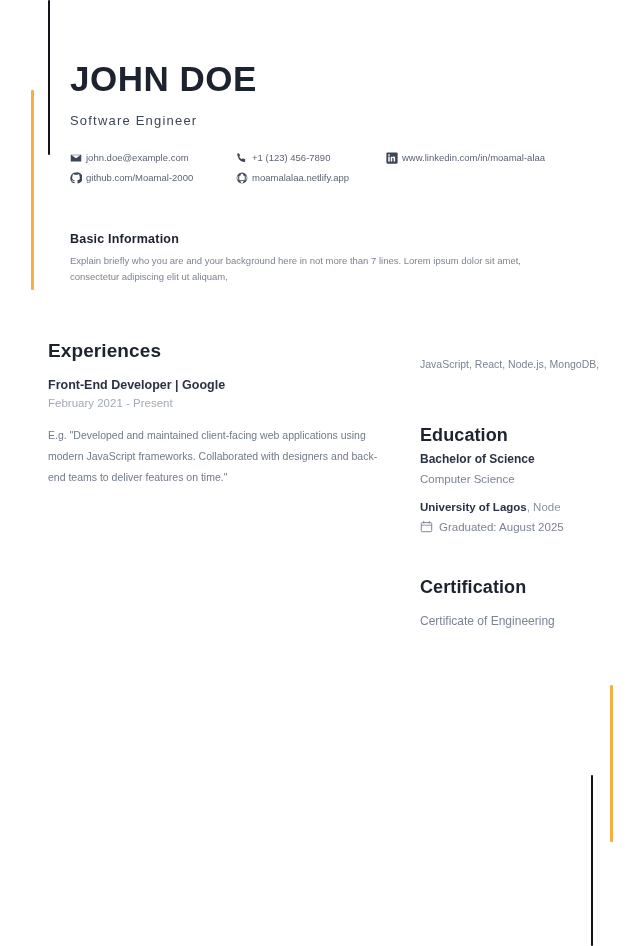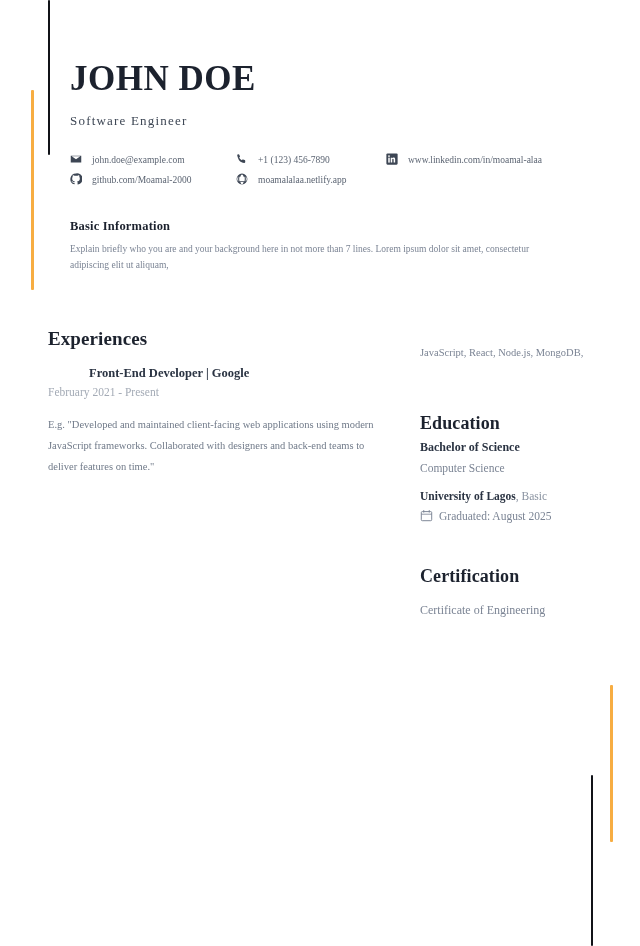--- a/index.html
+++ b/index.html
@@ -33,21 +33,21 @@
   .accent-orange-right {
     left: 610px; top: 685px; width: 3px; height: 157px;
     background: #f7ad42;
   }
   .accent-dark-right {
     left: 591px; top: 775px; width: 2px; height: 171px;
     background: #111318;
   }
 
   
-  .page { position: relative; width: 640px; height: 776px; font-family: Liberation Serif, serif; }
+  .page { position: relative; width: 640px; height: 776px; }
 
   .header { padding: 60px 40px 0 70px; }
 
   .name {
     font-size: 35px;
     font-weight: bold;
     letter-spacing: 0.5px;
     color: #1c222e;
     line-height: 1.1;
   }
@@ -64,41 +64,41 @@
   .contact {
     margin-top: 24px;
     display: grid;
     grid-template-columns: 166px 150px auto;
     row-gap: 8px;
     column-gap: 0px;
   }
 
   .contact-item {
     display: flex;
-    align-items: flex-end;
-    gap: 10px;
+    align-items: center;
+    gap: 4px;
     font-size: 9.5px;
     color: #5b6472;
     white-space: nowrap;
   }
 
   .contact-item .ico {
     display: inline-flex;
     align-items: center;
     justify-content: center;
     width: 12px;
     height: 12px;
     flex: 0 0 12px;
     color: #3d4654;
   }
   .contact-item .ico svg { display: block; }
 
   
   .basic {
-    margin: 34px 40px 0 70px;
+    margin: 48px 40px 0 70px;
   }
   .basic-title {
     font-size: 12.5px;
     font-weight: bold;
     color: #1c222e;
     letter-spacing: 0.2px;
   }
   .basic-text {
     margin-top: 7px;
     font-size: 9.5px;
@@ -131,21 +131,20 @@
     color: #1c222e;
     letter-spacing: 0.1px;
   }
   .col-right .section-title { font-size: 18px; }
 
   .job-title {
     margin-top: 16px;
     font-size: 12.5px;
     font-weight: bold;
     color: #2a3342;
-    margin-left: 41px;
   }
   .job-date {
     margin-top: 5px;
     font-size: 11.5px;
     color: #a3aab5;
   }
   .job-desc {
     margin-top: 16px;
     font-size: 10.5px;
     line-height: 2.0;
@@ -292,21 +291,21 @@
       <div>
         <div class="skills-text">JavaScript, React, Node.js, MongoDB,</div>
       </div>
 
       <div class="block-gap"></div>
 
       <div>
         <div class="section-title">Education</div>
         <div class="edu-degree">Bachelor of Science</div>
         <div class="edu-field">Computer Science</div>
-        <div class="edu-school"><b>University of Lagos</b><span>, Basic</span></div>
+        <div class="edu-school"><b>University of Lagos</b><span>, Node</span></div>
         <div class="edu-grad">
           <span class="ico">
             <svg width="13" height="13" viewBox="0 0 16 16" fill="none" stroke="currentColor" stroke-width="1.2" aria-hidden="true">
               <rect x="1.6" y="3.2" width="12.8" height="11.2" rx="1.2"></rect>
               <path d="M4.6 1.4v3M11.4 1.4v3"></path>
               <path d="M1.6 6.4h12.8" stroke-width="1"></path>
             </svg>
           </span>
           <span>Graduated: August 2025</span>
         </div>

